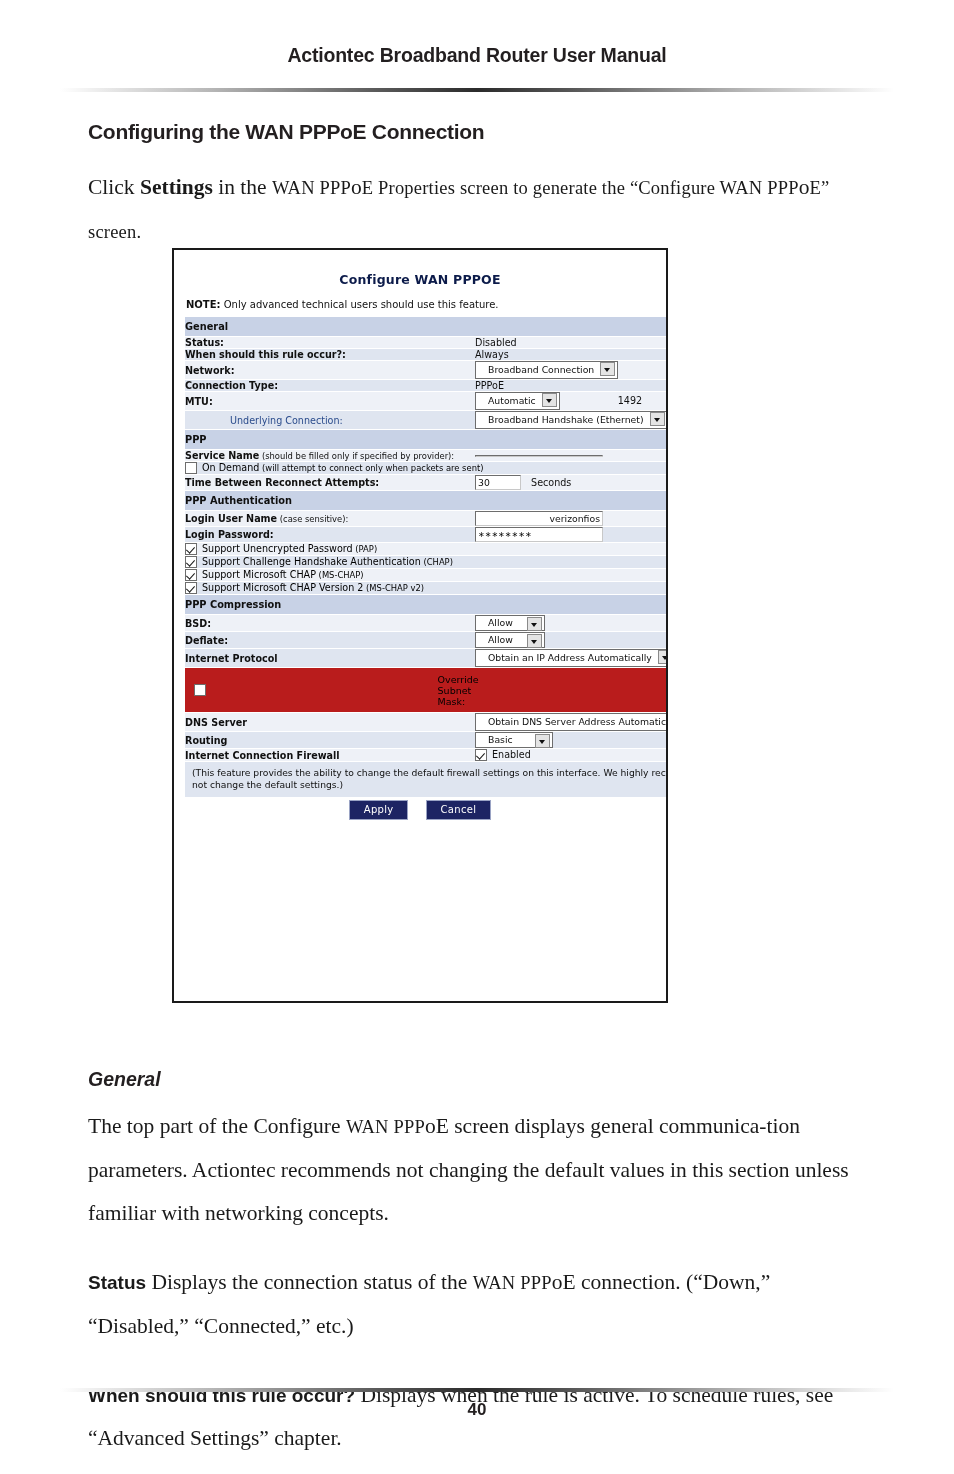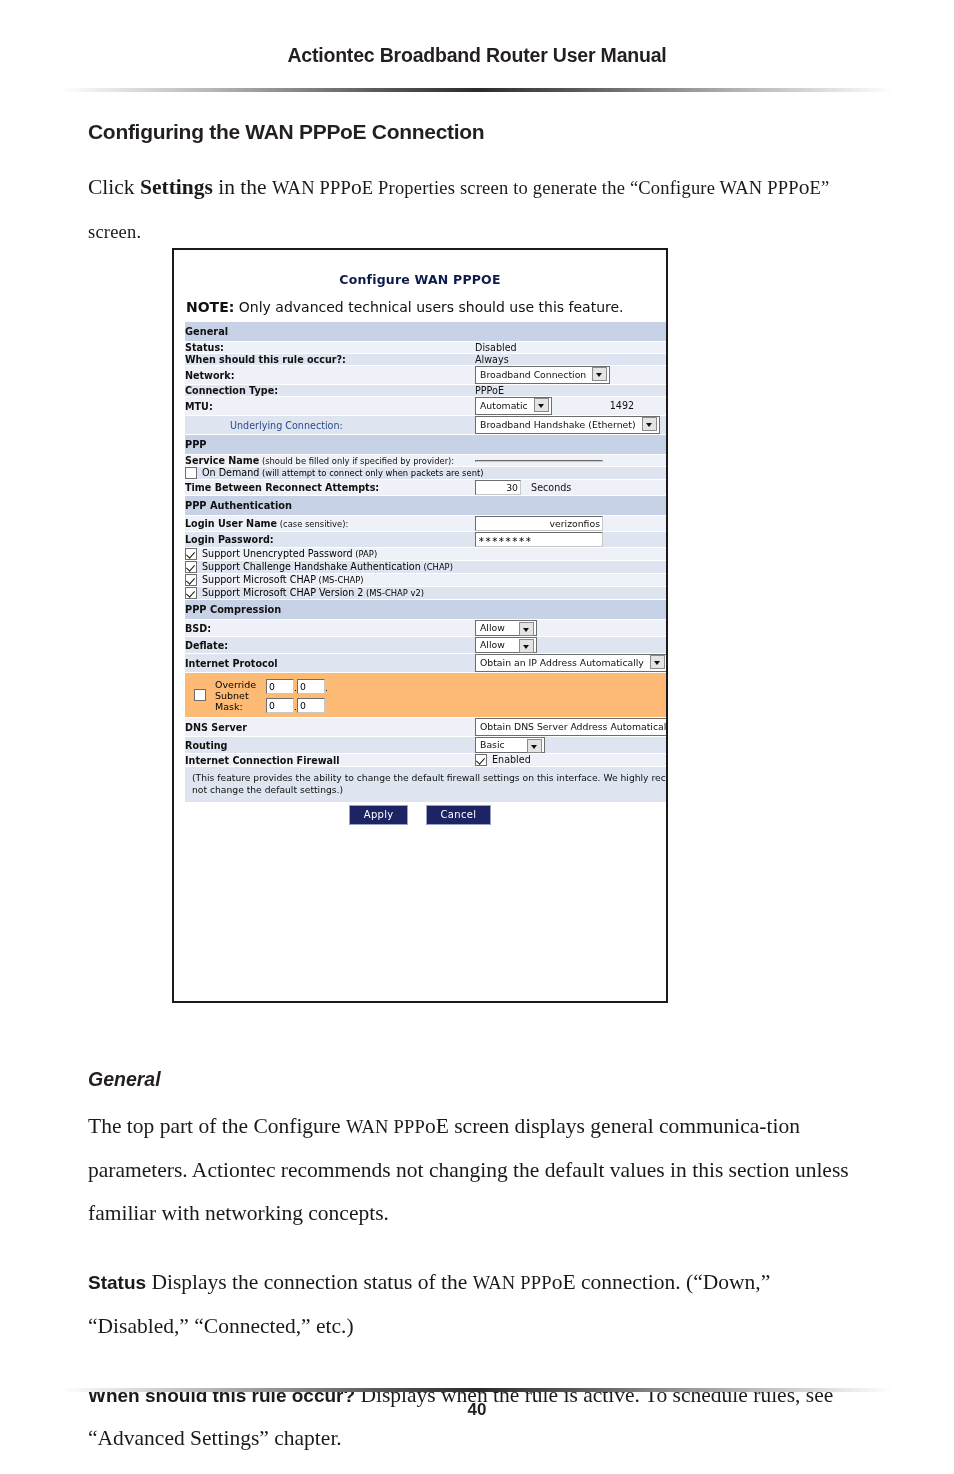--- a/index.html
+++ b/index.html
@@ -108,21 +108,21 @@
   }
   .ui-title {
     text-align: center;
     font-weight: bold;
     font-size: 12.5px;
     color: #0c1b4a;
     margin-top: 22px;
     letter-spacing: 0.2px;
   }
   .ui-note {
-    font-size: 14px;
+    font-size: 10px;
     margin: 12px 12px 7px 12px;
     color: #111;
   }
   .ui-note b { font-weight: bold; }
 
   table.ui {
     width: 588px;
     margin-left: 11px;
     border-collapse: collapse;
     table-layout: fixed;
@@ -161,21 +161,21 @@
   }
   .hdr .cell-label { font-size: 9.8px; padding-top: 4px; padding-bottom: 4px; }
 
   
   .sel {
     display: inline-block;
     border: 1px solid #6d6d6d;
     background: #fff;
     font-size: 9.3px;
     line-height: 12px;
-    padding: 1px 2px 1px 4px;
+    padding: 1px 2px 1px 12px;
     position: relative;
     vertical-align: middle;
     white-space: nowrap;
   }
   .sel .arrow {
     display: inline-block;
     width: 13px;
     height: 12px;
     border: 1px solid #8a8a8a;
     background: #e4e4e4;
@@ -240,21 +240,22 @@
     font-size: 9.2px;
     line-height: 12px;
     padding: 5px 8px 6px 7px;
     background: #dfe5f0;
     color: #101010;
   }
   .ov-wrap {
     display: flex;
     align-items: center;
     padding: 3px 0 3px 9px;
-    background: #fdba74;
+    background: #b91c1c;
+    justify-content: space-between;
   }
   .ov-label {
     font-size: 9.5px;
     line-height: 11px;
     margin-left: 4px;
     white-space: nowrap;
   }
   .ov-fields { margin-left: 10px; }
   .ov-fields .line { white-space: nowrap; line-height: 14px; }
   .ov-fields .txt { width: 22px; }
@@ -356,21 +357,21 @@
 
     <tr class="rowA">
       <td class="inline-row" colspan="2">
         <span class="cb"></span><span class="strong">On Demand</span><span class="lite"> (will attempt to connect only when packets are sent)</span>
       </td>
     </tr>
 
     <tr class="rowB">
       <td class="cell-label">Time Between Reconnect Attempts:</td>
       <td class="cell-value">
-        <span class="txt" style="width:40px;text-align:right;">30</span>
+        <span class="txt" style="width:40px;">30</span>
         <span style="margin-left:7px;">Seconds</span>
       </td>
     </tr>
 
     <tr class="hdr">
       <td class="cell-label" colspan="2">PPP Authentication</td>
     </tr>
 
     <tr class="rowB">
       <td class="cell-label"><span>Login User Name</span><span class="lite"> (case sensitive):</span></td>

